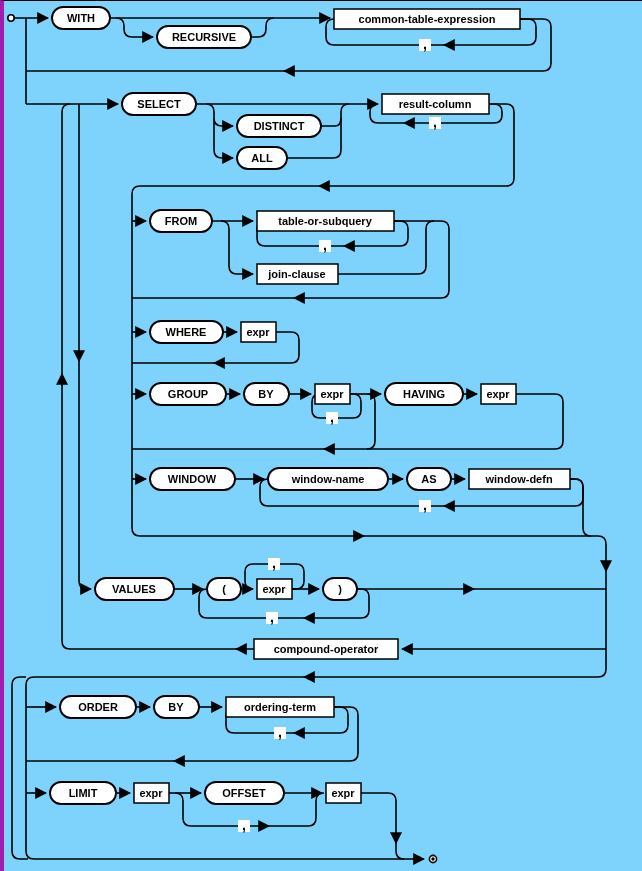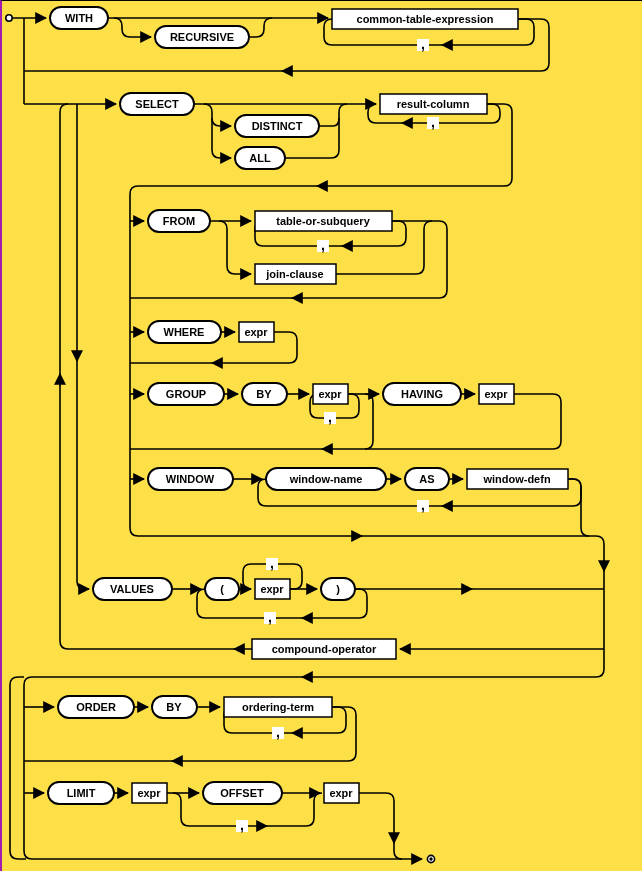--- a/index.html
+++ b/index.html
@@ -1,18 +1,18 @@
 <!DOCTYPE html>
 <html><head>
 <meta charset="utf-8">
 <style>
   html,body{margin:0;padding:0;background:#fff;}
   #screen{
-    position:relative;width:642px;height:871px;background:#fde047;
-    border-left:2px solid #a21caf;border-top:1px solid #000;box-sizing:border-box;
+    position:relative;width:642px;height:871px;background:#7dd3fc;
+    border-left:4px solid #a21caf;border-top:1px solid #000;box-sizing:border-box;
     font-family:"Liberation Sans",sans-serif;
   }
   svg{display:block;}
   .rail{fill:none;stroke:#000;stroke-width:1.6;stroke-linecap:butt;}
   .pill{fill:#fff;stroke:#000;stroke-width:1.9;}
   .box{fill:#fff;stroke:#000;stroke-width:1.5;}
   text{font-family:"Liberation Sans",sans-serif;font-weight:bold;font-size:11px;
        text-anchor:middle;fill:#000;}
   text.comma{font-size:14px;}
   .comma-bg{fill:#fff;stroke:none;}

